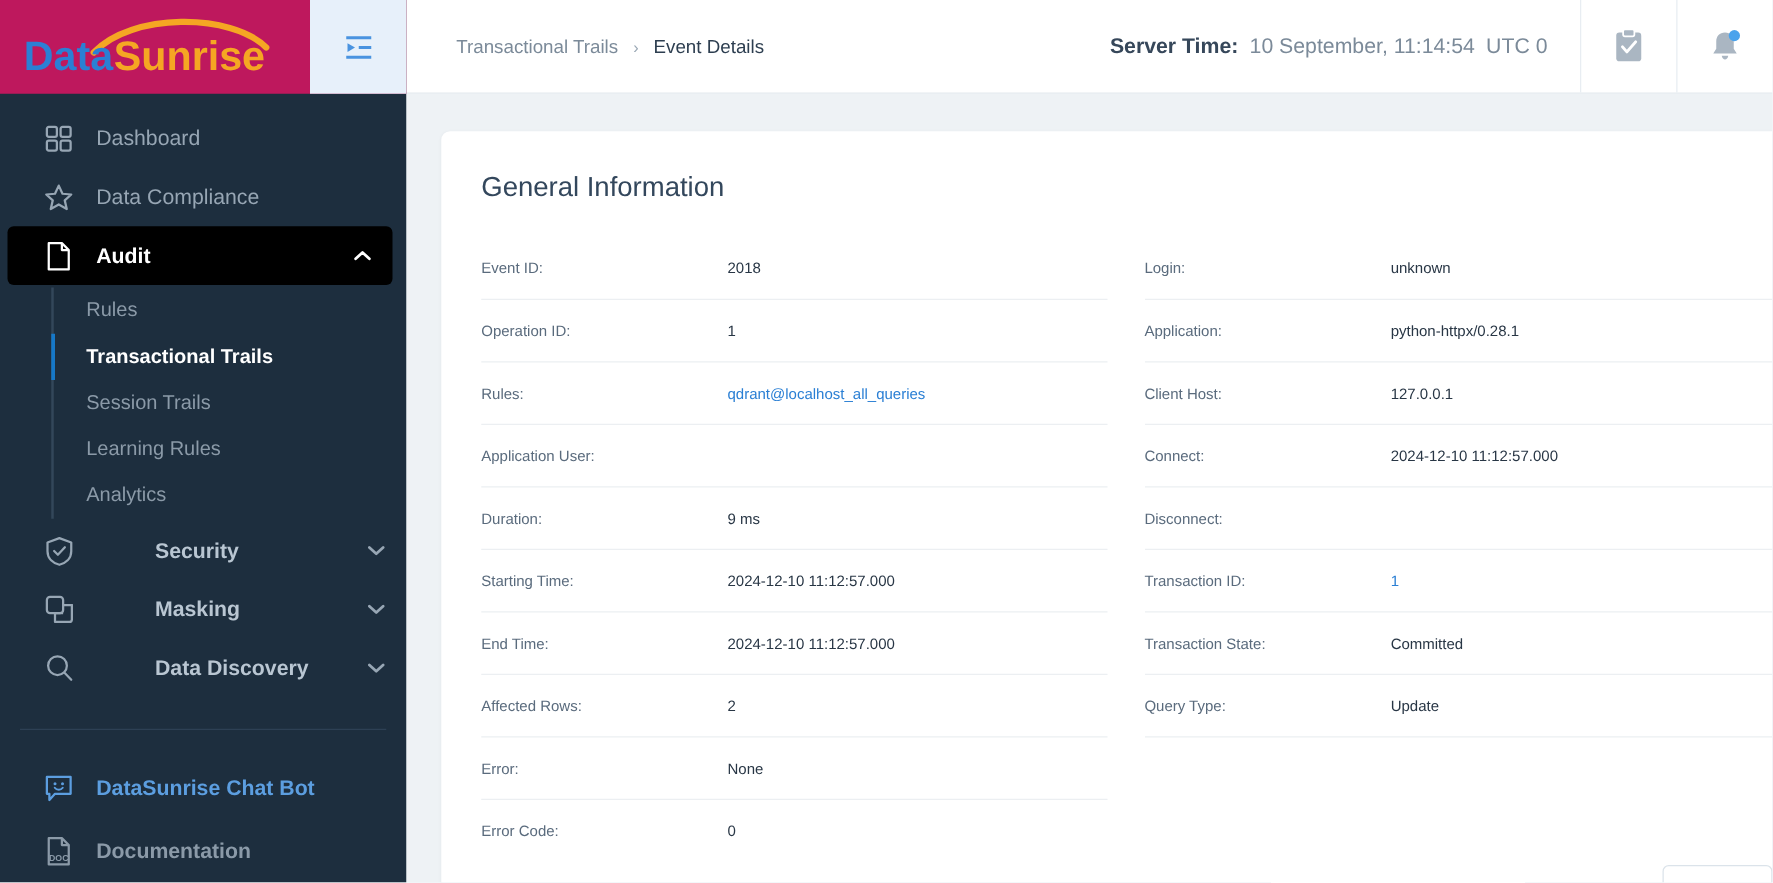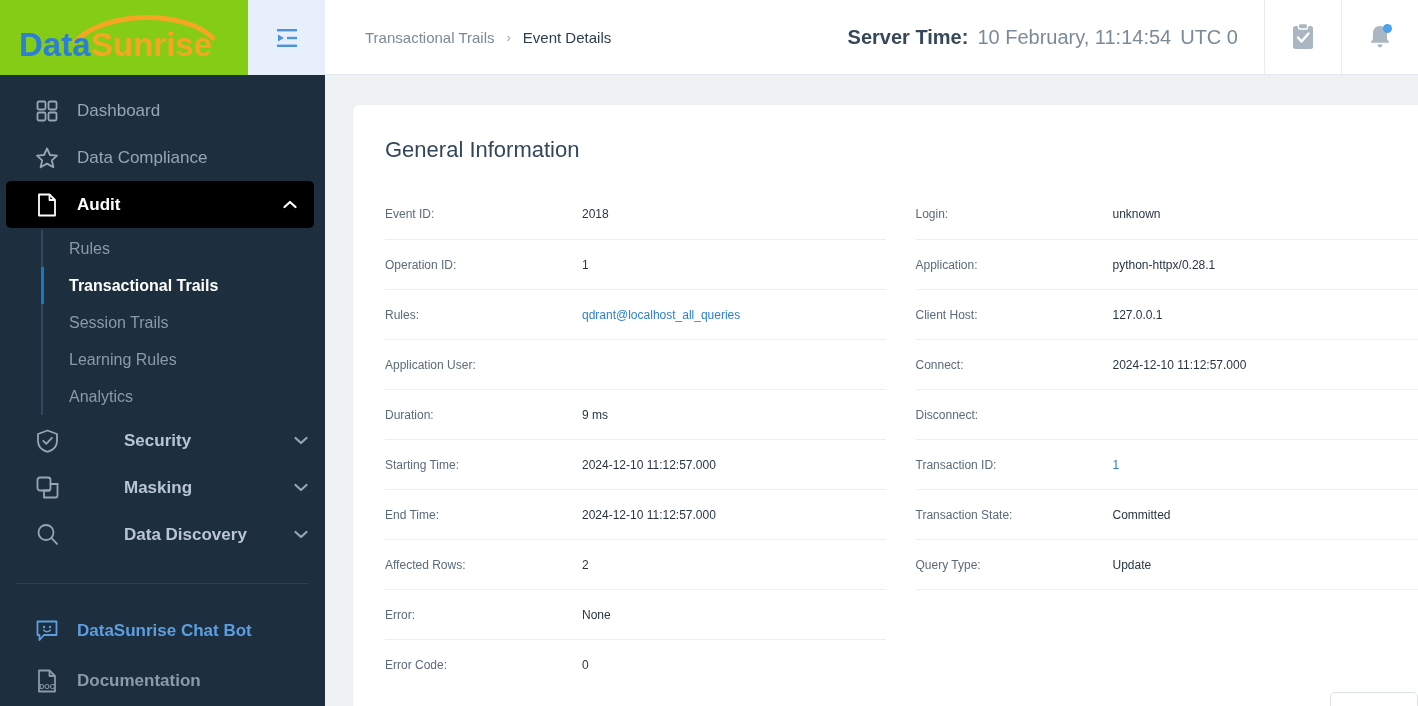--- a/index.html
+++ b/index.html
@@ -12,21 +12,21 @@
   .app { display: flex; width: 1418px; height: 706px; }
 
   
   .sidebar {
     width: 325px; height: 706px;
     background: #1d2e3e;
     display: flex; flex-direction: column;
     flex: none; position: relative;
   }
   .logo-bar {
-    height: 75px; background: #84cc16;
+    height: 75px; background: #be185d;
     display: flex; align-items: center;
     flex: none;
   }
   .logo-wrap {
     width: 248px; height: 75px;
     display: flex; align-items: center; justify-content: center;
     position: relative;
   }
   .logo-svg { display: block; }
   .collapse-cell {
@@ -97,21 +97,21 @@
     display: flex; align-items: center;
     padding-left: 40px; flex: 1 1 auto;
     font-size: 15px; min-width: 0;
   }
   .crumb-muted { color: #7b8a99; cursor: pointer; }
   .crumb-sep { color: #9aa8b5; margin: 0 12px; font-size: 13px; }
   .crumb-current { color: #2d3e50; }
 
   .server-time {
     display: flex; align-items: center; padding-right: 26px;
-    font-size: 20px; white-space: nowrap;
+    font-size: 17px; white-space: nowrap;
   }
   .st-label { color: #36475a; font-weight: bold; }
   .st-value { color: #7b8a99; margin-left: 9px; }
   .st-tz { color: #7b8a99; margin-left: 9px; }
 
   .icon-cell {
     width: 77px; flex: none;
     border-left: 1px solid #e8edf2;
     display: flex; align-items: center; justify-content: center;
     cursor: pointer; position: relative;
@@ -316,21 +316,21 @@
 
     <div class="topbar">
       <div class="breadcrumb">
         <span class="crumb-muted">Transactional Trails</span>
         <span class="crumb-sep">›</span>
         <span class="crumb-current">Event Details</span>
       </div>
 
       <div class="server-time">
         <span class="st-label">Server Time:</span>
-        <span class="st-value">10 February, 11:14:54</span>
+        <span class="st-value">10 September, 11:14:54</span>
         <span class="st-tz">UTC 0</span>
       </div>
 
       <div class="icon-cell">
         <svg width="26" height="28" viewBox="0 0 26 28">
           <rect x="3" y="3" width="20" height="23" rx="2.5" fill="#aab6c2"></rect>
           <rect x="8.5" y="0.5" width="9" height="5.5" rx="1.5" fill="#aab6c2" stroke="#ffffff" stroke-width="1.4"></rect>
           <path d="M8 14.5 L11.5 18.5 L18.5 10.5" fill="none" stroke="#ffffff" stroke-width="2.4" stroke-linecap="round" stroke-linejoin="round"></path>
         </svg>
       </div>

